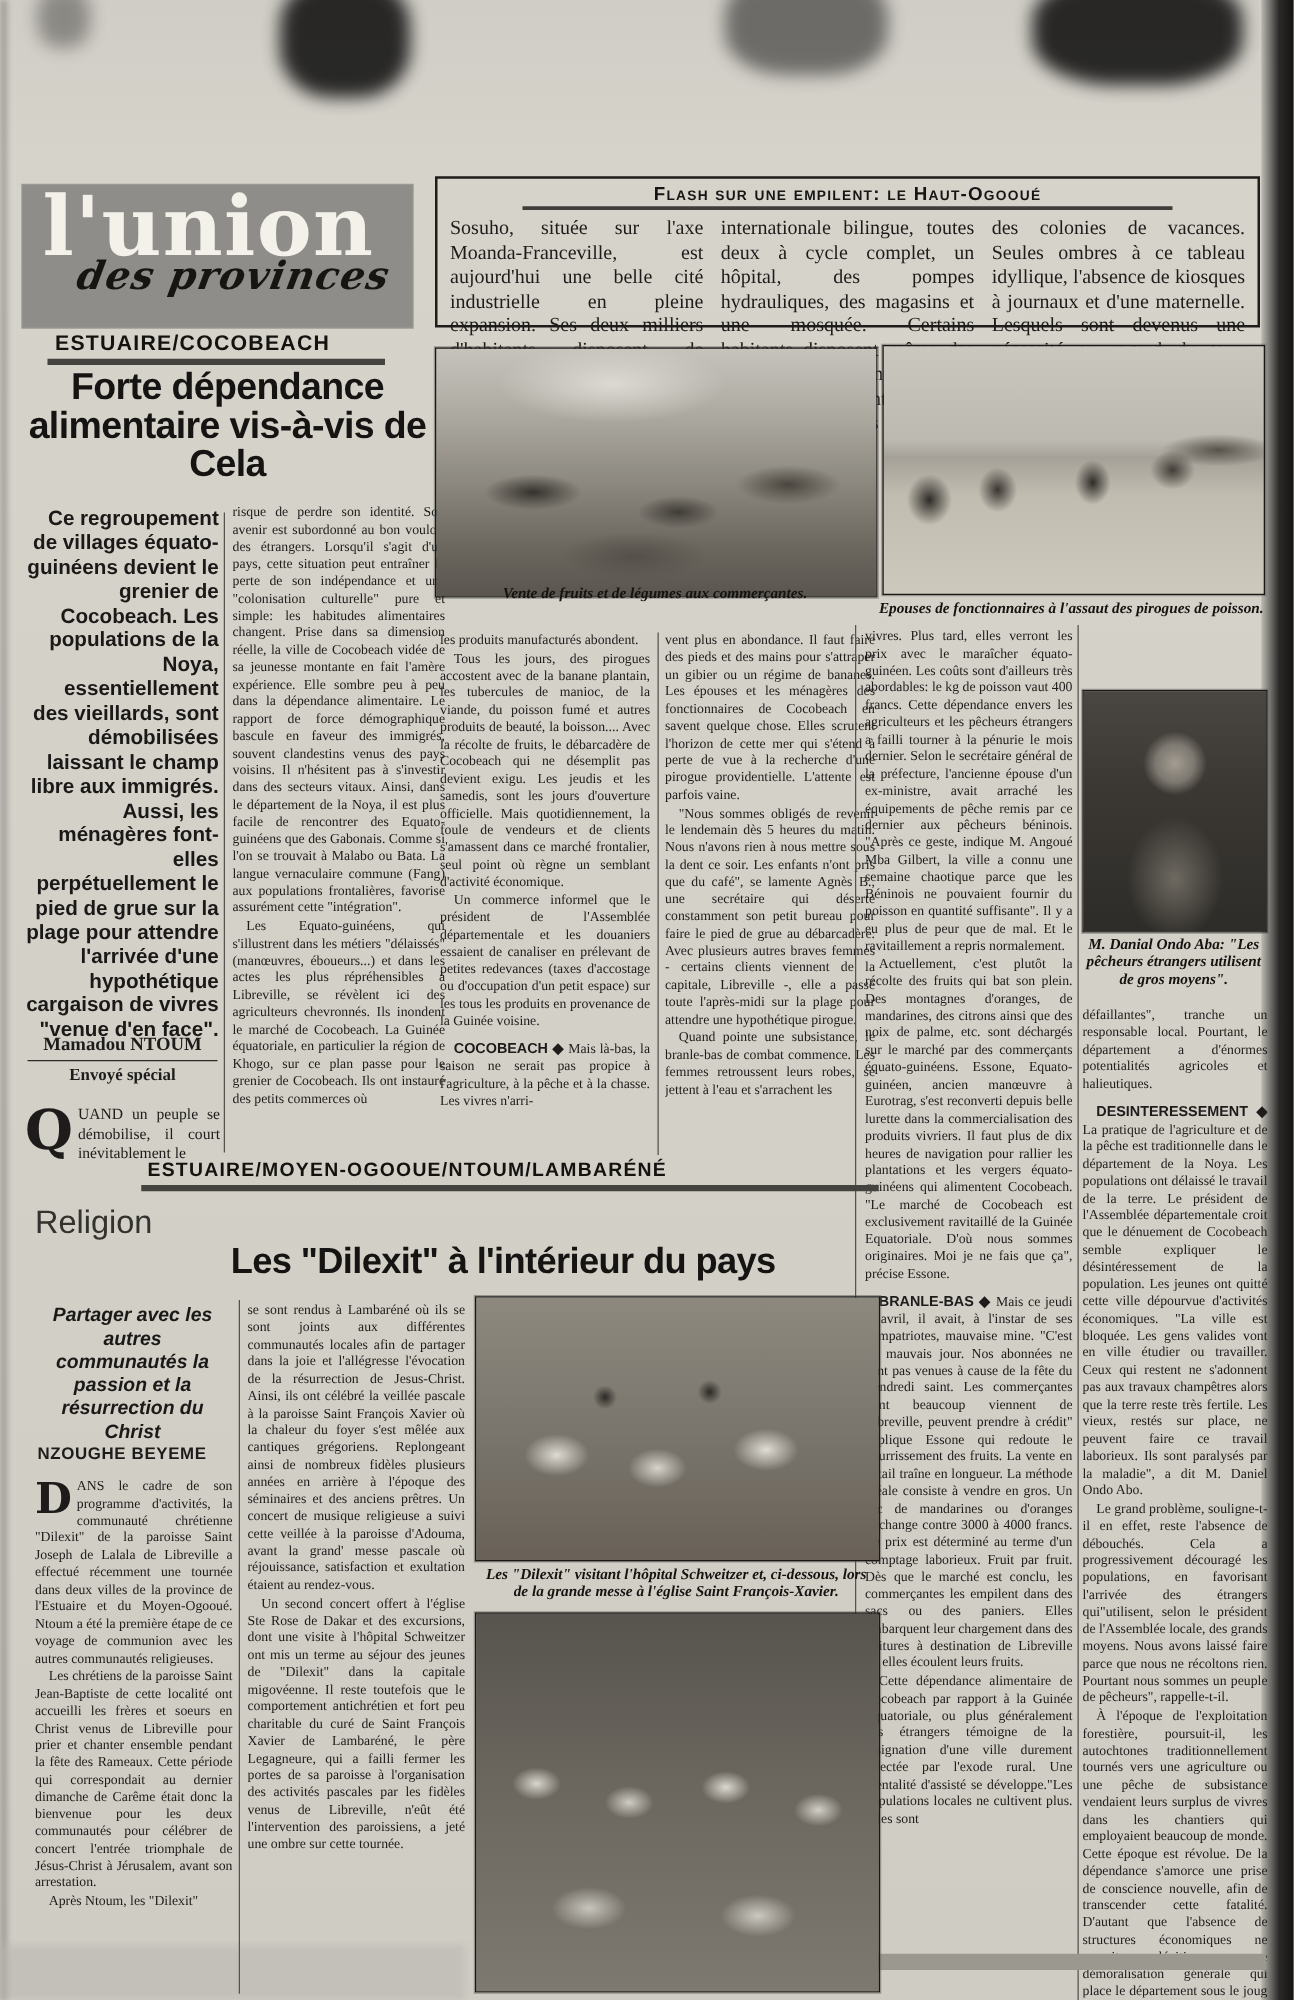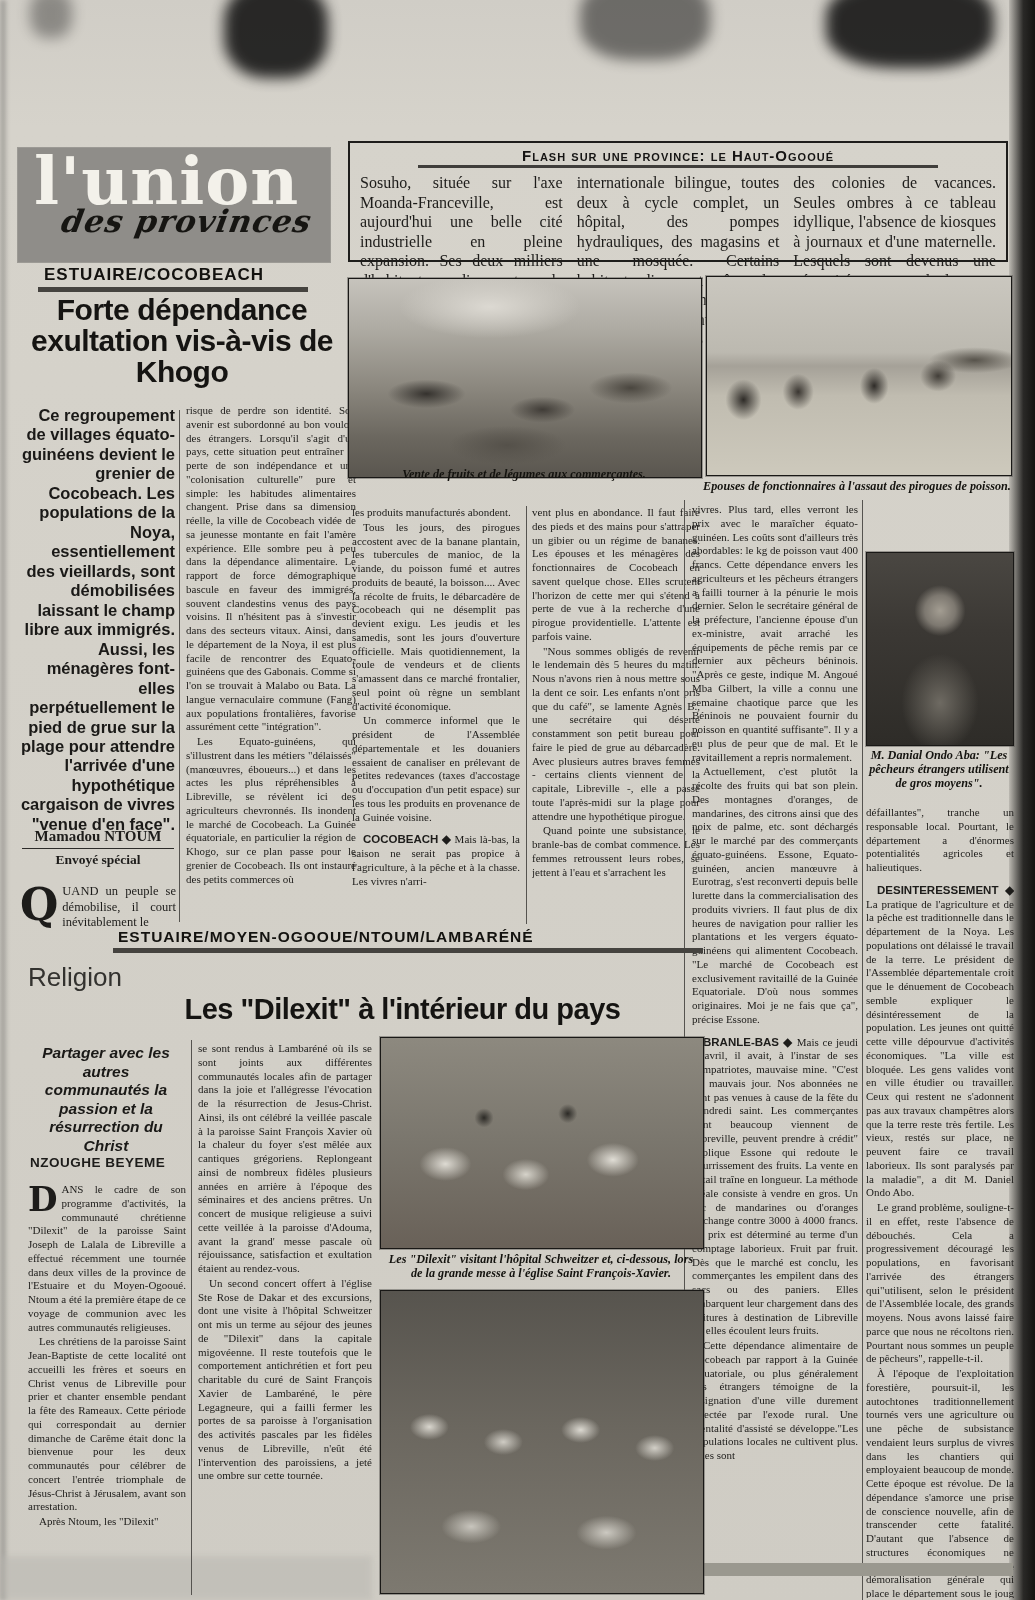--- a/index.html
+++ b/index.html
@@ -100,33 +100,33 @@
   <div class="right-band"></div>
   <div class="left-edge"></div>
   <div class="bottom-band"></div>
 
   <div class="abs masthead">
     <div class="title">l'union</div>
     <div class="subtitle">des provinces</div>
   </div>
 
   <div class="abs flash">
-    <div class="flash-title">Flash sur une province: le Haut-Ogooué</div>
+    <div class="flash-title">Flash sur une empilent: le Haut-Ogooué</div>
     <div class="flash-bar"></div>
     <div class="flash-cols">
       <div class="flash-col">Sosuho, située sur l'axe Moanda-Franceville, est aujourd'hui une belle cité industrielle en pleine expansion. Ses deux milliers d'habitants disposent de structures sociales que des départements lui envieraient: une école publique et une autre</div>
       <div class="flash-col">internationale bilingue, toutes deux à cycle complet, un hôpital, des pompes hydrauliques, des magasins et une mosquée. Certains habitants disposent même des groupes électrogènes. Autant d'atouts qui attirent un grand nombre de touristes et</div>
       <div class="flash-col">des colonies de vacances. Seules ombres à ce tableau idyllique, l'absence de kiosques à journaux et d'une maternelle. Lesquels sont devenus une nécessité au regard du taux sans cesse grandissant de la population.</div>
     </div>
   </div>
 
   <div class="abs sechead" style="left:44px;top:265px;">ESTUAIRE/COCOBEACH</div>
   <div class="abs secbar" style="left:38px;top:287px;width:270px;"></div>
 
-  <div class="abs headline1">Forte dépendance exultation vis-à-vis de Khogo</div>
+  <div class="abs headline1">Forte dépendance alimentaire vis-à-vis de Cela</div>
   <div class="abs kicker1">Ce regroupement de villages équato-guinéens devient le grenier de Cocobeach. Les populations de la Noya, essentiellement des vieillards, sont démobilisées laissant le champ libre aux immigrés. Aussi, les ménagères font-elles perpétuellement le pied de grue sur la plage pour attendre l'arrivée d'une hypothétique cargaison de vivres "venue d'en face".</div>
 
   <div class="abs vrule" style="left:179px;top:410px;height:512px;"></div>
 
   <div class="abs byline">
     <div class="name">Mamadou NTOUM</div>
     <div class="role">Envoyé spécial</div>
   </div>
 
   <div class="abs bodytext" style="left:20px;top:884px;width:156px;height:44px;font-size:12.5px;">

